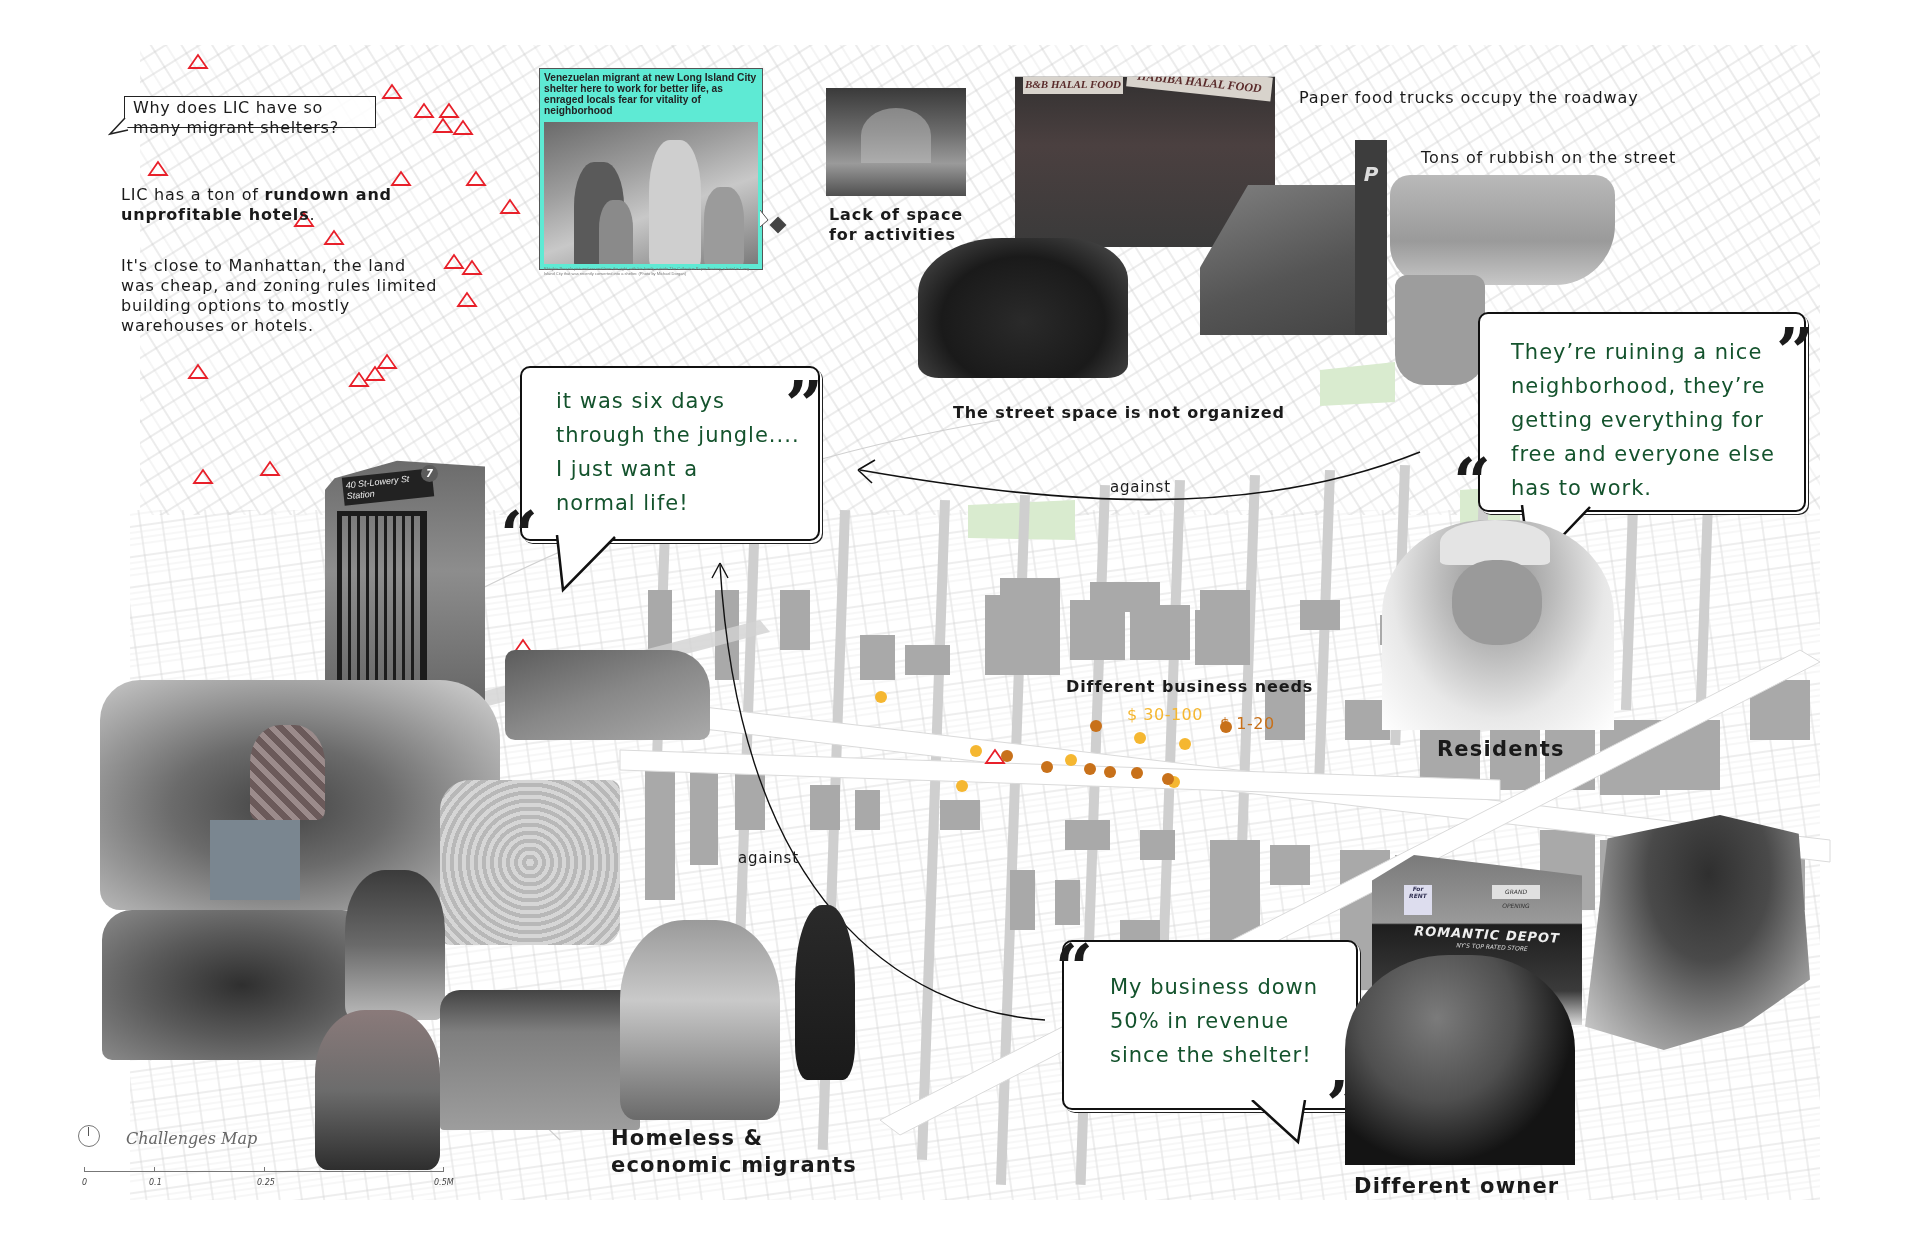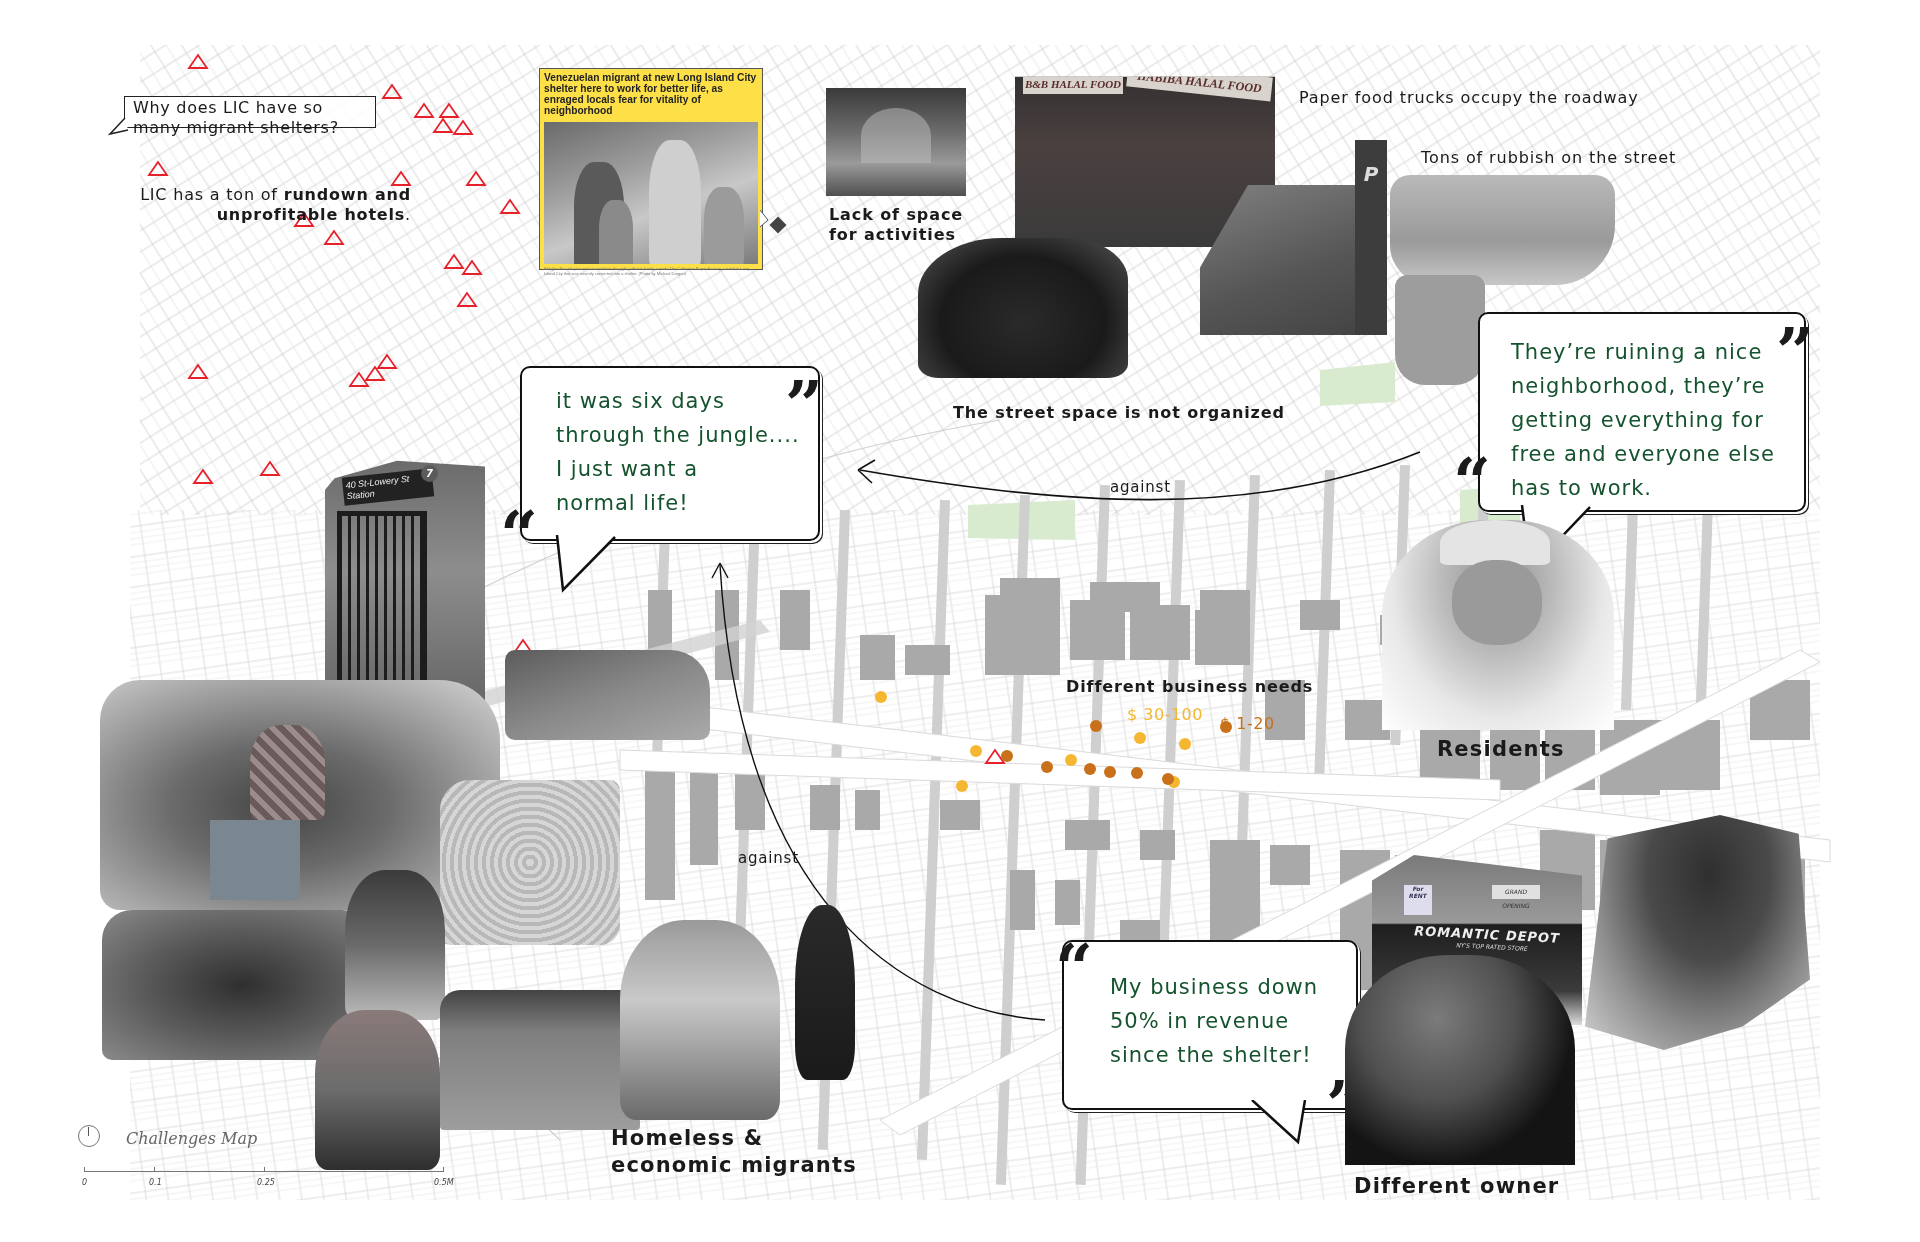--- a/index.html
+++ b/index.html
@@ -8,26 +8,26 @@
 
   #board { position: absolute; left: 0; top: 0; width: 1920px; height: 1242px; background: #fff; }
   #map-svg { position: absolute; left: 0; top: 0; width: 1920px; height: 1242px; }
 
   .abs { position: absolute; }
 
   
   .q-box { position: absolute; left: 124px; top: 96px; width: 252px; height: 32px;
            border: 1.6px solid #222; background: rgba(255,255,255,0.85);
            font-size: 16px; line-height: 20px; padding: 1px 8px; letter-spacing: 0.7px; }
-  .intro-p { position: absolute; left: 121px; font-size: 16px; line-height: 20px; letter-spacing: 0.8px; text-align: right; }
+  .intro-p { position: absolute; left: 121px; font-size: 16px; line-height: 20px; letter-spacing: 0.8px; }
   .intro-p b { font-weight: bold; }
 
   
   .news { position: absolute; left: 539px; top: 68px; width: 224px; height: 202px;
-          border: 1.4px solid #555; background: #fde047; padding: 3px 4px; }
+          border: 1.4px solid #555; background: #5eead4; padding: 3px 4px; }
   .news-head { font-family: "Liberation Sans", sans-serif; font-weight: bold; font-size: 10.2px; line-height: 11px; color: #222; }
   .news-photo { margin-top: 6px; width: 214px; height: 142px; background: linear-gradient(160deg,#6a6a6a 0%,#9d9d9d 35%,#c8c8c8 60%,#7b7b7b 100%); position: relative; overflow: hidden; }
   .news-photo .fig { position: absolute; border-radius: 40% 40% 10% 10%; background: #4a4a4a; }
   .news-cap { font-family: "Liberation Sans", sans-serif; font-size: 4px; line-height: 5px; color: #777; margin-top: 2px; }
 
   
   .photo { position: absolute; background: #8a8a8a; overflow: hidden; font-style: italic; }
 
   
   .bubble { position: absolute; background: #fff; border: 2.5px solid #111; border-radius: 10px;
@@ -210,20 +210,21 @@
   <div class="q-box">
     <span>Why does LIC have so many migrant shelters?</span>
   </div>
   <svg class="abs" style="left:108px;top:118px;width:22px;height:18px;">
     <path d="M17 0 L2 16 L20 12" fill="#fff" stroke="#222" stroke-width="1.5"></path>
   </svg>
 
   <div class="intro-p" style="top:185px;width:290px;">
     <span>LIC has a ton of </span><b>rundown and unprofitable hotels</b><span>.</span>
   </div>
+  <div class="intro-p" style="top:256px;width:320px;">It's close to Manhattan, the land was cheap, and zoning rules limited building options to mostly warehouses or hotels.</div>
 
   <div class="news">
     <div class="news-head">Venezuelan migrant at new Long Island City shelter here to work for better life, as enraged locals fear for vitality of neighborhood</div>
     <div class="news-photo">
       <div class="fig" style="left:30px;top:40px;width:50px;height:110px;background:#5a5a5a;"></div>
       <div class="fig" style="left:55px;top:78px;width:34px;height:70px;background:#8a8a8a;"></div>
       <div class="fig" style="left:105px;top:18px;width:52px;height:130px;background:#cfcfcf;"></div>
       <div class="fig" style="left:160px;top:65px;width:40px;height:80px;background:#9b9b9b;"></div>
     </div>
     <div class="news-cap">Ehtujhin Bracelo pictured second from the right, with his family outside The Collective Paper Factory, a hotel in Long Island City that was recently converted into a shelter. (Photo by Michael Dorgan)</div>

